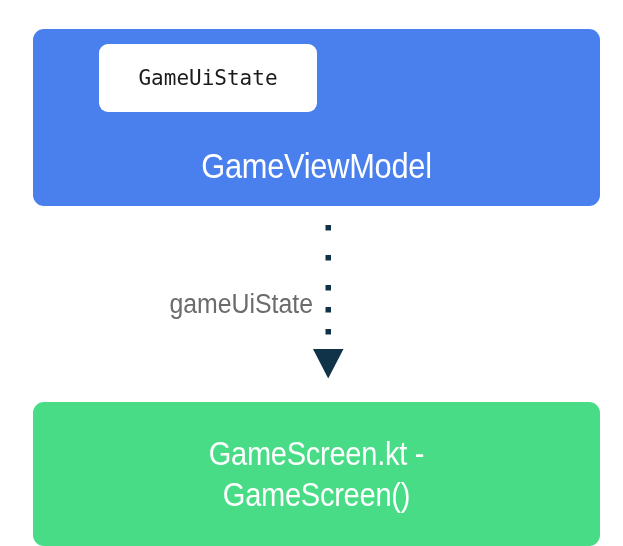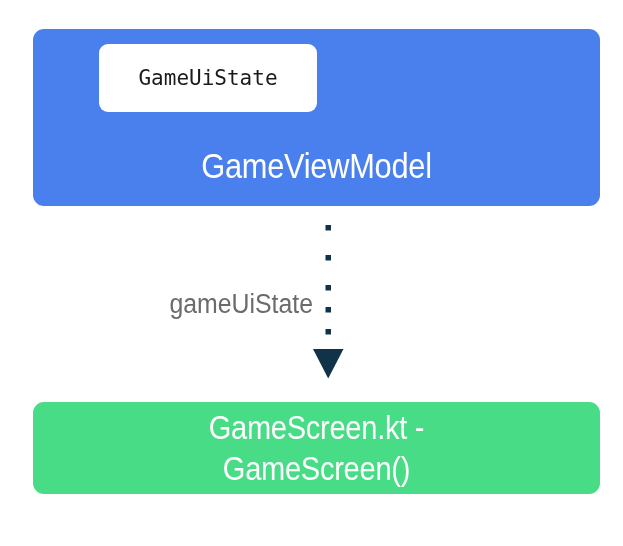--- a/index.html
+++ b/index.html
@@ -99,21 +99,21 @@
     white-space: nowrap;
     transform: scaleX(0.92);
     transform-origin: right center;
   }
 
   
   #screen-node {
     left: 33px;
     top: 402px;
     width: 567px;
-    height: 92px;
+    height: 144px;
     background: #47dc85;
     display: flex;
     align-items: center;
     justify-content: center;
   }
 
   #screen-title {
     color: #ffffff;
     font-size: 33px;
     line-height: 41px;

